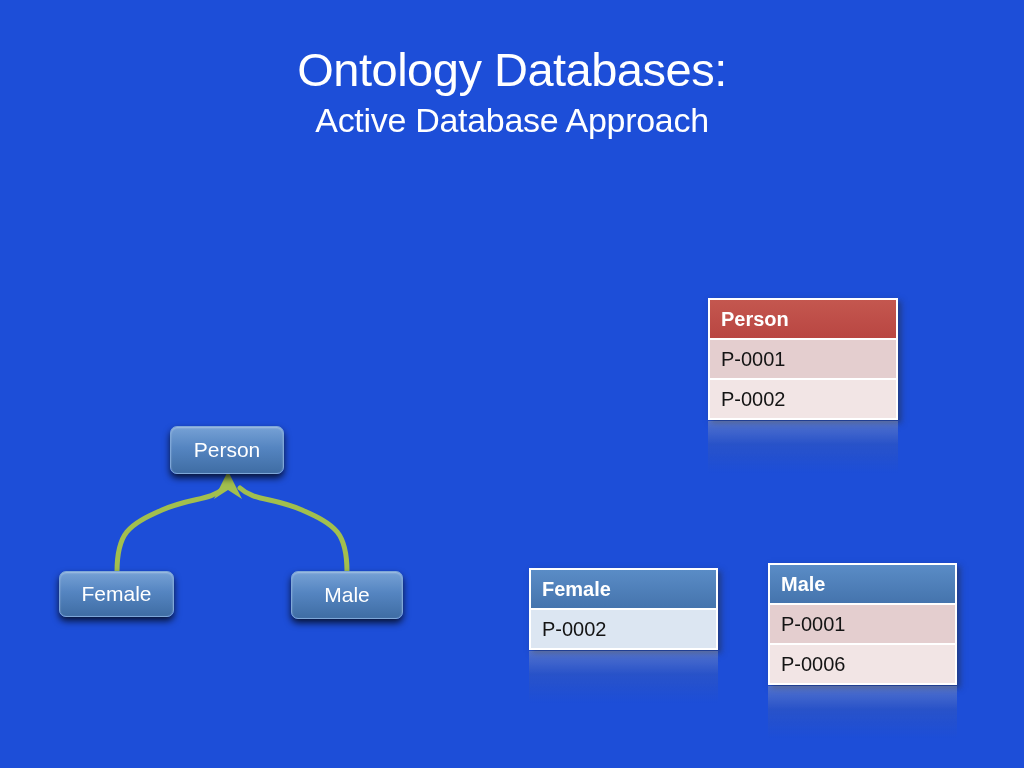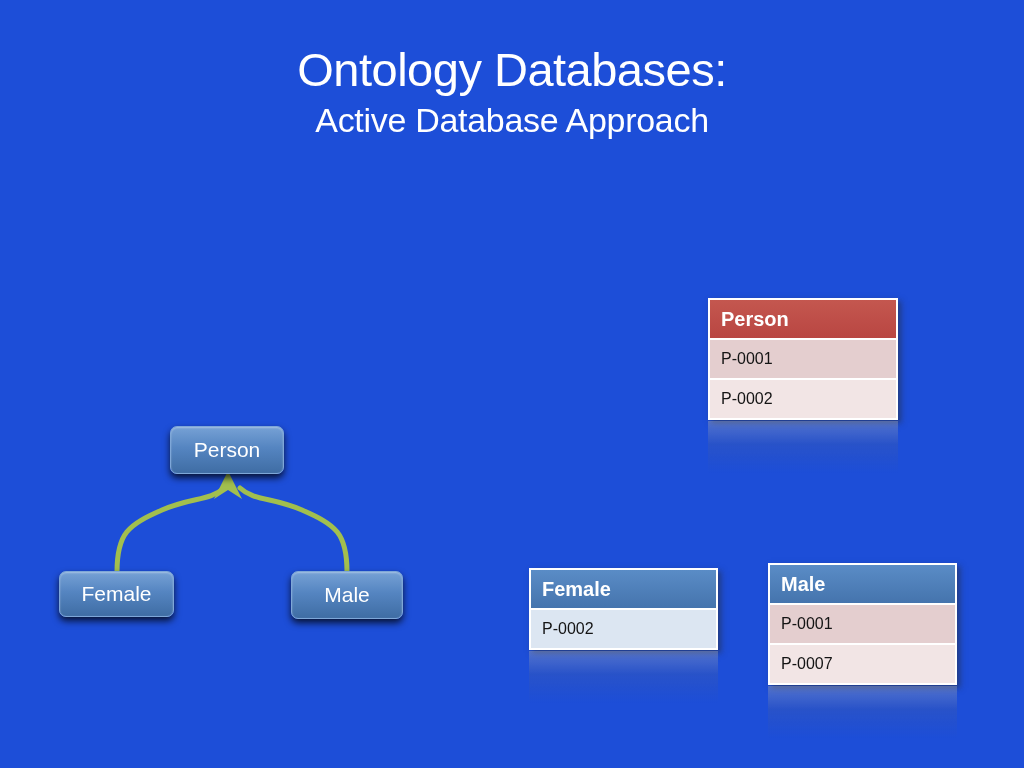--- a/index.html
+++ b/index.html
@@ -47,21 +47,21 @@
     position: absolute; box-sizing: border-box;
     border: 2px solid #ffffff;
     box-shadow: 3px 3px 6px rgba(40,40,40,0.5);
   }
   .dtable .hdr {
     height: 38px; display: flex; align-items: center;
     padding-left: 11px; color: #ffffff; font-weight: bold; font-size: 20px;
   }
   .dtable .row {
     height: 38px; display: flex; align-items: center;
-    padding-left: 11px; color: #141414; font-size: 16px;
+    padding-left: 11px; color: #141414; font-size: 20px;
     border-top: 2px solid #ffffff;
   }
   .hdr-red  { background: linear-gradient(180deg, #c4574f 0%, #b94642 100%); }
   .hdr-blue { background: linear-gradient(180deg, #5a8cc6 0%, #4574ad 100%); }
   .row-pink-1  { background: #e4cecf; }
   .row-pink-2  { background: #f2e5e5; }
   .row-blue-1  { background: #dce6f2; }
 
   #table-person { left: 708px; top: 298px; width: 190px; }
   #table-female { left: 529px; top: 568px; width: 189px; }
@@ -110,17 +110,17 @@
 
   <div class="dtable" id="table-female">
     <div class="hdr hdr-blue">Female</div>
     <div class="row row-blue-1">P-0002</div>
     <div class="refl"></div>
   </div>
 
   <div class="dtable" id="table-male">
     <div class="hdr hdr-blue">Male</div>
     <div class="row row-pink-1">P-0001</div>
-    <div class="row row-pink-2">P-0007</div>
+    <div class="row row-pink-2">P-0006</div>
     <div class="refl"></div>
   </div>
 
 </div>
 
 </body></html>

